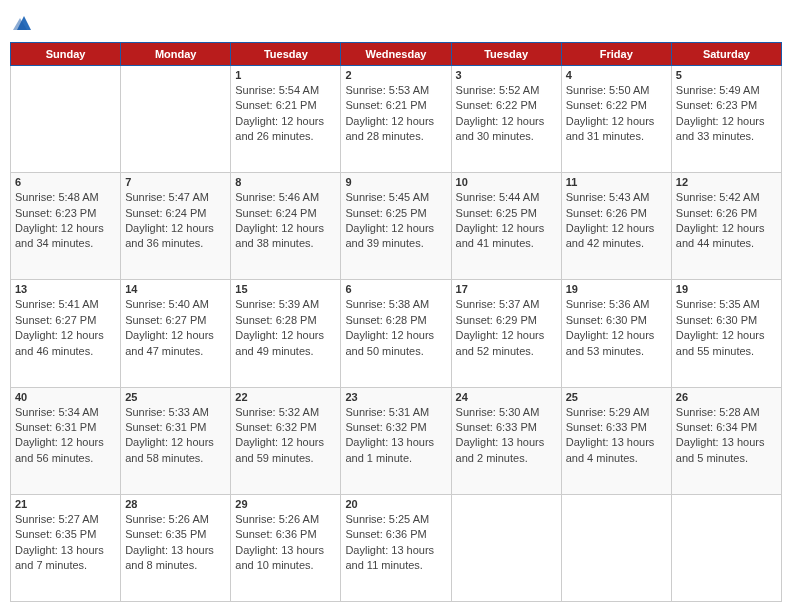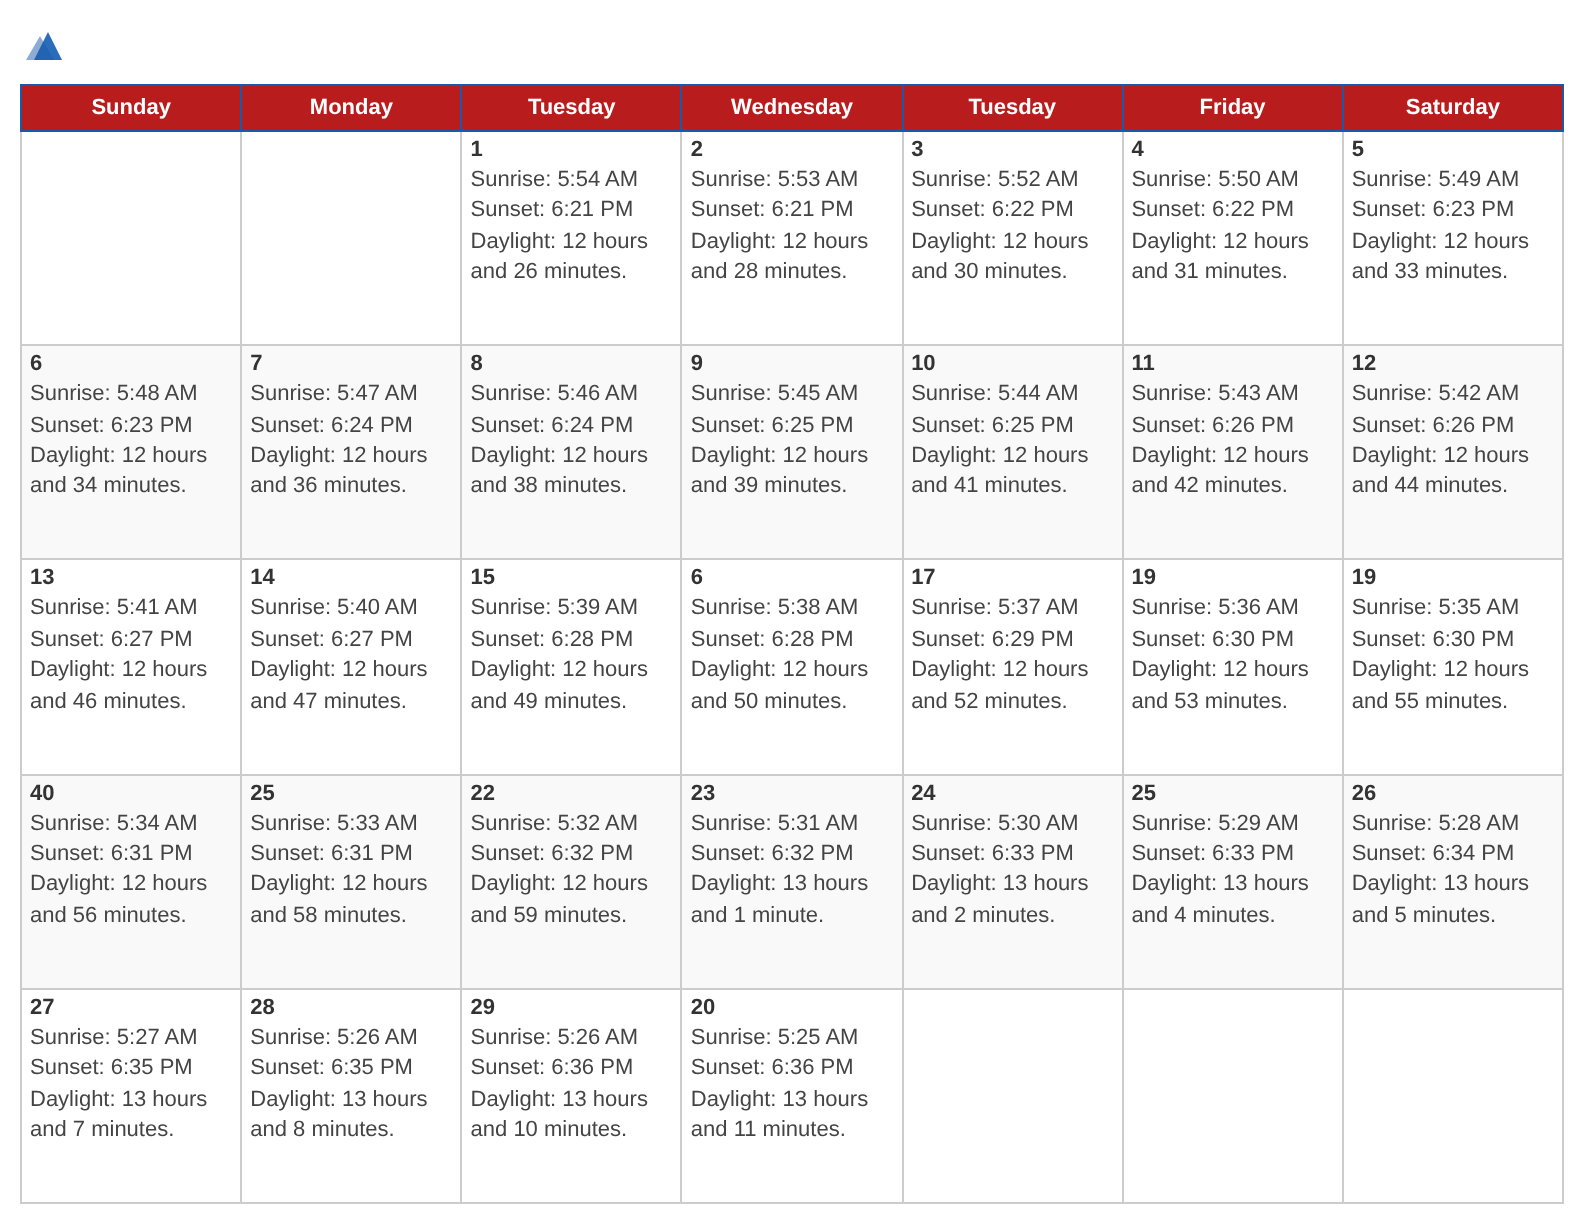--- a/index.html
+++ b/index.html
@@ -233,21 +233,21 @@
             <span class="day-num">25</span>
             <div class="day-info">Sunrise: 5:29 AM<br>Sunset: 6:33 PM<br>Daylight: 13 hours and 4 minutes.</div>
           </td>
           <td>
             <span class="day-num">26</span>
             <div class="day-info">Sunrise: 5:28 AM<br>Sunset: 6:34 PM<br>Daylight: 13 hours and 5 minutes.</div>
           </td>
         </tr>
         <tr class="week-row">
           <td>
-            <span class="day-num">27</span>
+            <span class="day-num">21</span>
             <div class="day-info">Sunrise: 5:27 AM<br>Sunset: 6:35 PM<br>Daylight: 13 hours and 7 minutes.</div>
           </td>
           <td>
             <span class="day-num">28</span>
             <div class="day-info">Sunrise: 5:26 AM<br>Sunset: 6:35 PM<br>Daylight: 13 hours and 8 minutes.</div>
           </td>
           <td>
             <span class="day-num">29</span>
             <div class="day-info">Sunrise: 5:26 AM<br>Sunset: 6:36 PM<br>Daylight: 13 hours and 10 minutes.</div>
           </td>

